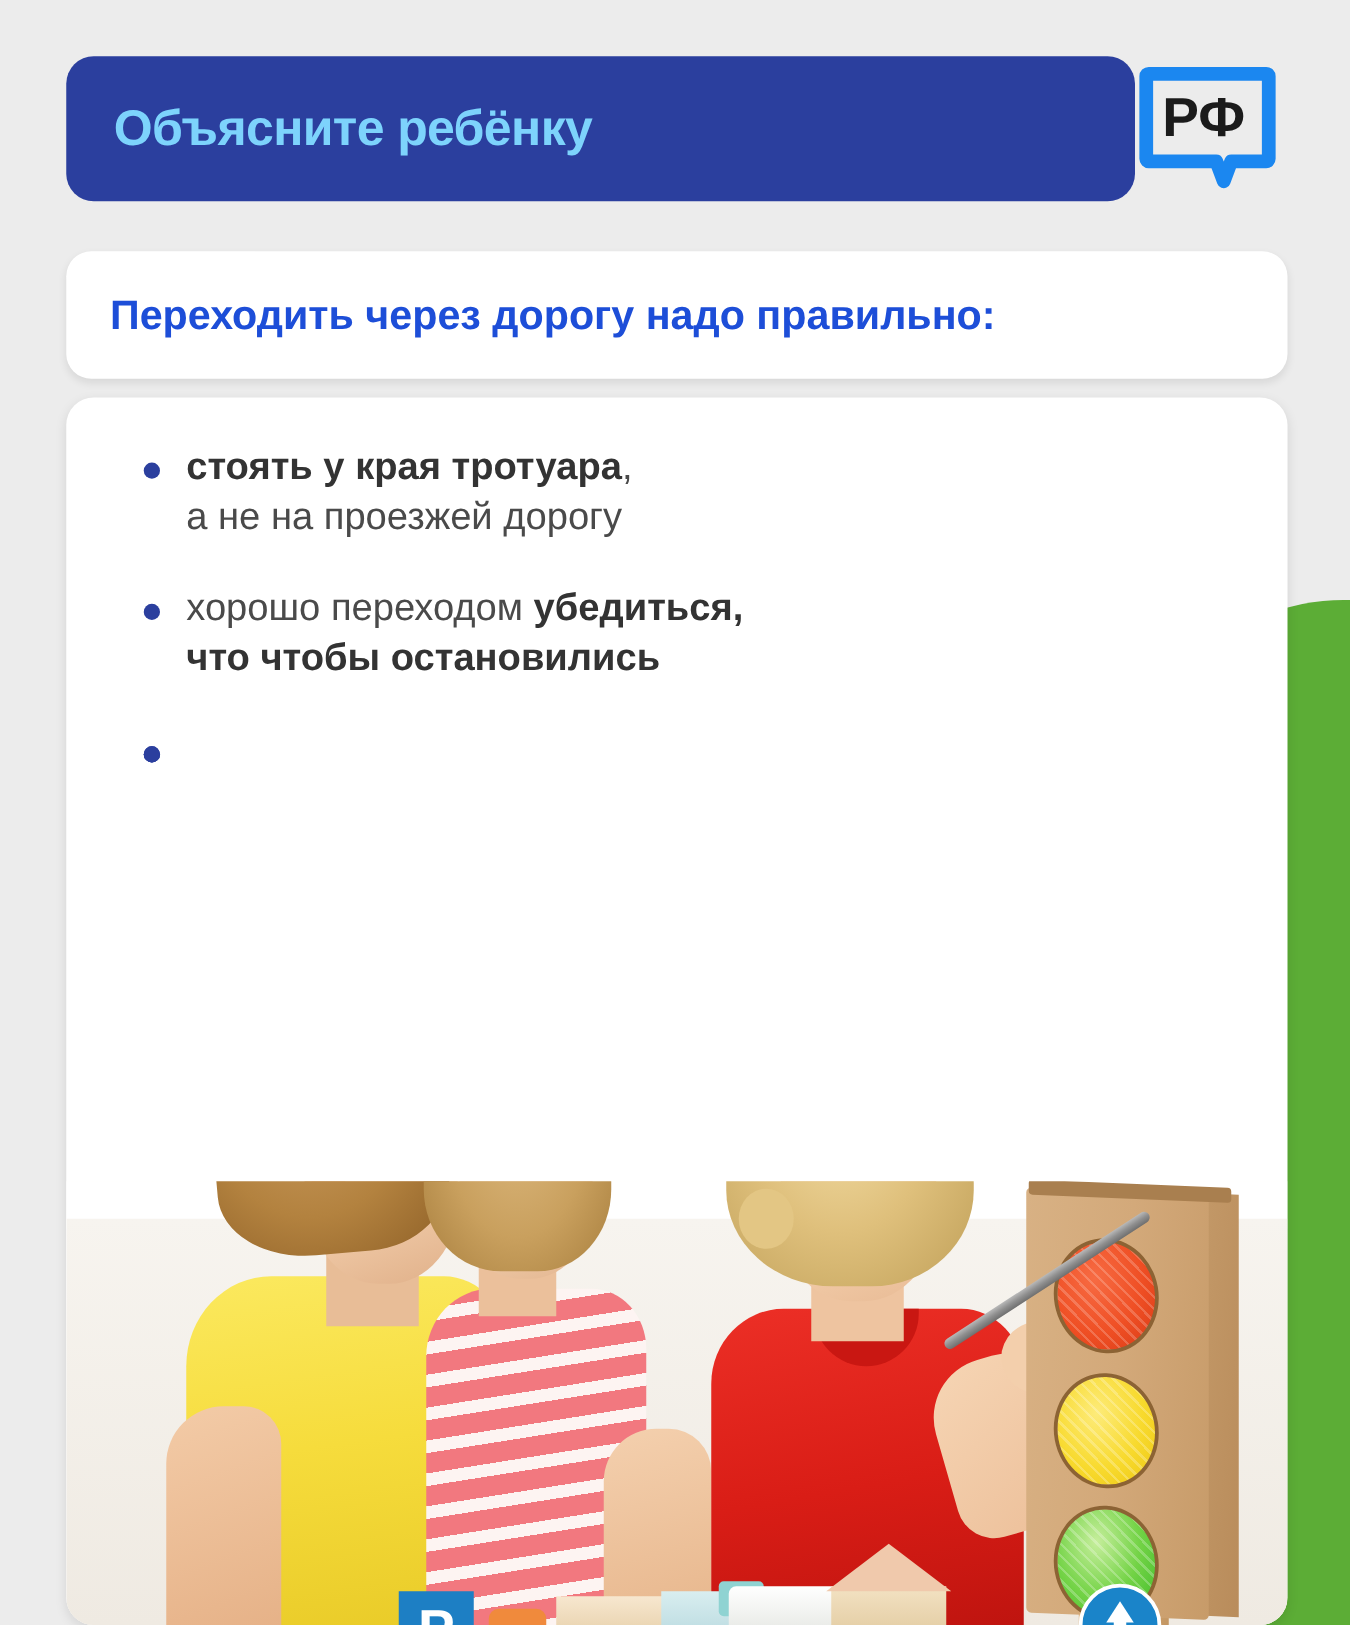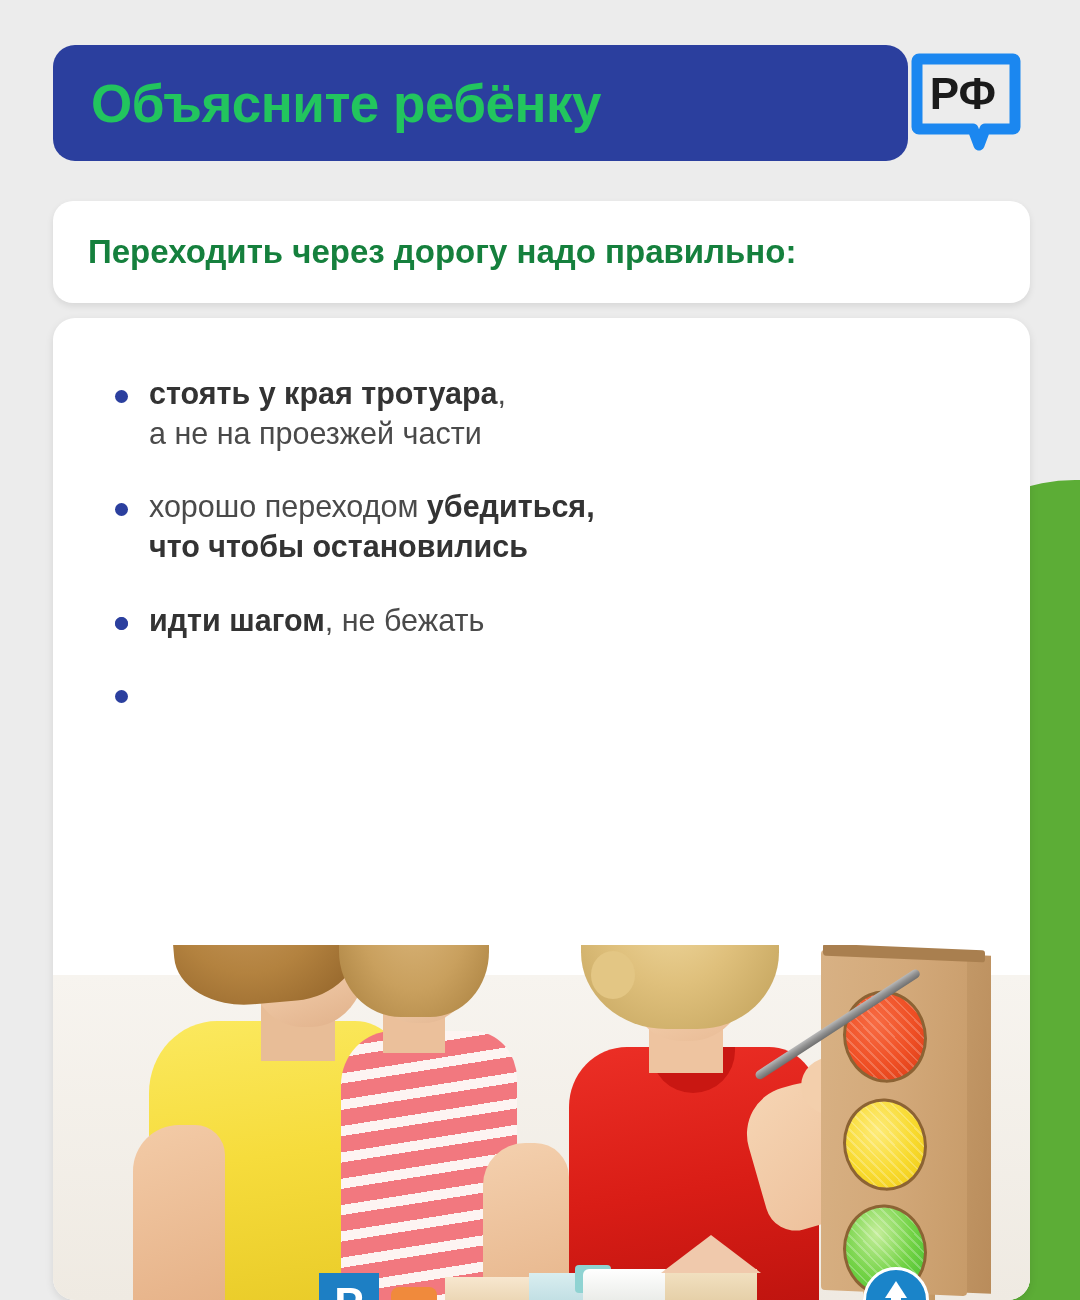--- a/index.html
+++ b/index.html
@@ -52,22 +52,22 @@
     width: 855px;
     height: 116px;
     background: #2b3f9e;
     border-radius: 22px;
     display: flex;
     align-items: center;
     box-sizing: border-box;
     padding: 0 38px;
   }
   .title-text {
-    color: #22c55e;
-    font-size: 53px;
+    color: #7dd3fc;
+    font-size: 40px;
     font-weight: bold;
     letter-spacing: -0.5px;
     line-height: 1;
     white-space: nowrap;
   }
 
   .rf-logo {
     position: absolute;
     left: 907px;
     top: 43px;
@@ -87,21 +87,21 @@
     background: #ffffff;
     border-radius: 20px;
     box-shadow: 0 3px 7px rgba(0,0,0,0.09);
     display: flex;
     align-items: center;
     box-sizing: border-box;
     padding: 0 35px;
     z-index: 4;
   }
   .subtitle-text {
-    color: #15803d;
+    color: #1d4ed8;
     font-size: 33px;
     font-weight: bold;
     line-height: 1.15;
     white-space: nowrap;
   }
 
   
   .content-card {
     position: absolute;
     left: 53px;
@@ -127,21 +127,20 @@
     z-index: 6;
   }
   .bullet-item {
     position: relative;
     padding-left: 96px;
     padding-right: 40px;
     margin-bottom: 34px;
     font-size: 30.5px;
     line-height: 1.30;
     color: #4a4a4a;
-    margin-top: 20px;
   }
   .bullet-item:last-child { margin-bottom: 0; }
   .bullet-dot {
     position: absolute;
     left: 62px;
     top: 16px;
     width: 13px;
     height: 13px;
     border-radius: 50%;
     background: #2b3f9e;
@@ -613,35 +612,34 @@
   <div class="subtitle-card">
     <span class="subtitle-text">Переходить через дорогу надо правильно:</span>
   </div>
 
   <div class="content-card">
 
     <ul class="bullet-list">
 
       <li class="bullet-item">
         <span class="bullet-dot"></span>
-        <span class="bullet-text"><b>стоять у края тротуара</b><span>,</span><br><span>а не на проезжей части</span></span>
+        <span class="bullet-text"><b>стоять у края тротуара</b><span>,</span><br><span>а не на проезжей дорогу</span></span>
       </li>
 
       <li class="bullet-item">
         <span class="bullet-dot"></span>
         <span class="bullet-text"><span>хорошо переходом </span><b>убедиться,</b><br><b>что чтобы остановились</b></span>
       </li>
 
       <li class="bullet-item">
         <span class="bullet-dot"></span>
       </li>
 
       <li class="bullet-item">
         <span class="bullet-dot"></span>
-        <span class="bullet-text"><b>идти шагом</b><span>, не бежать</span></span>
       </li>
 
       <li class="bullet-item">
         <span class="bullet-dot"></span>
       </li>
 
     </ul>
 
     <div class="photo">
       <div class="photo-inner">

